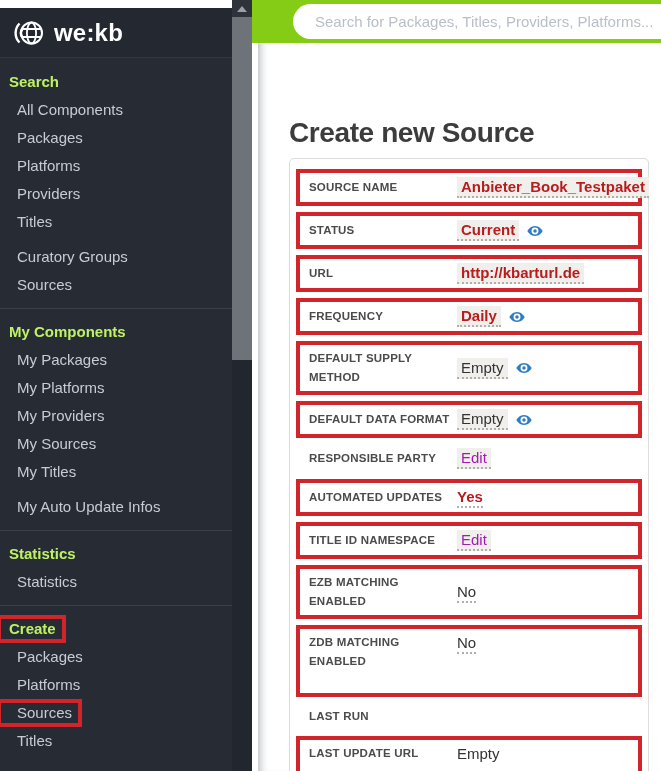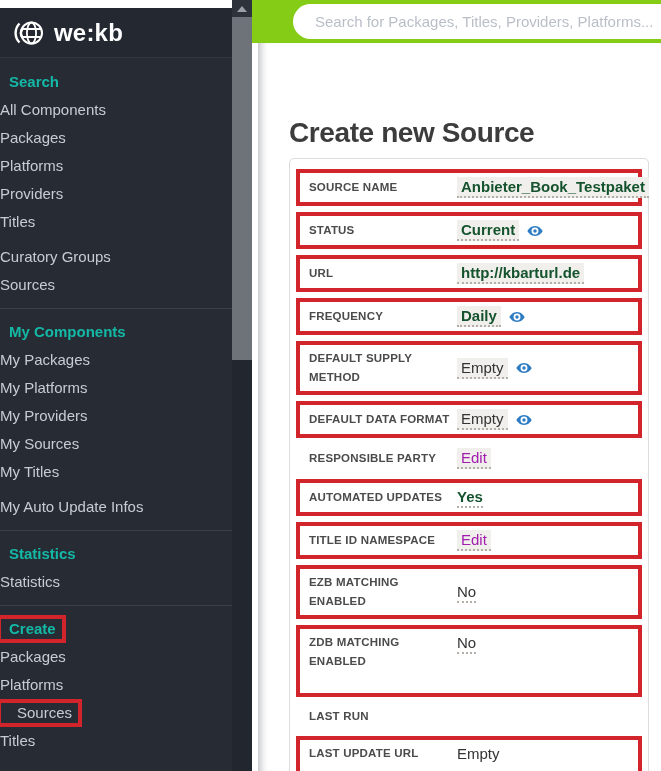--- a/index.html
+++ b/index.html
@@ -6,23 +6,23 @@
   .screen{position:relative;width:661px;height:771px;overflow:hidden;
           font-family:"Liberation Sans",sans-serif;background:#fff;}
 
   
   .sidebar{position:absolute;left:0;top:8px;width:232px;height:771px;
            background:#272c34;color:#c7ccd4;}
   .logo-row{height:49px;display:flex;align-items:center;gap:9px;
             padding-left:11px;border-bottom:1px solid #313742;background:#232831;}
   .logo-text{color:#fff;font-size:24px;font-weight:700;letter-spacing:0.2px;}
   .nav{padding-top:10px;font-size:15px;}
-  .section-header{color:#14b8a6;font-weight:700;height:28px;line-height:28px;padding-left:9px;}
+  .section-header{color:#bef264;font-weight:700;height:28px;line-height:28px;padding-left:9px;}
   .section-header.boxed{padding-left:0;}
-  .nav-item{height:28px;line-height:28px;cursor:pointer;}
+  .nav-item{height:28px;line-height:28px;padding-left:17px;cursor:pointer;}
   .nav-item.boxed{padding-left:0;}
   .gap-before{margin-top:7px;}
   .sb-divider{border-top:1px solid #3a404a;margin:9px 0;}
   .sb-box{outline:4px solid var(--red);outline-offset:-1px;display:inline-block;
           line-height:22px;padding-right:7px;}
   .section-header .sb-box{padding-left:9px;}
   .nav-item .sb-box{padding-left:17px;}
 
   
   .sb-scroll{position:absolute;left:232px;top:0;width:20px;height:771px;background:#22262e;}
@@ -49,21 +49,21 @@
 
   .frow{display:flex;align-items:center;min-height:19px;padding:4px 13px;margin:6px 0;}
   .frow.boxed{border:4px solid var(--red);padding:4px 9px;}
   .frow.tall-sm{align-items:flex-start;padding-bottom:22px;}
   .frow.tall-lg{align-items:flex-start;padding-bottom:20px;}
   .flabel{flex:0 0 148px;font-size:11.5px;font-weight:700;color:#4b4b4b;letter-spacing:0.2px;line-height:19px;}
   .fvalue{flex:1;display:flex;align-items:center;gap:8px;font-size:15px;color:#333;line-height:19px;}
   .val{cursor:pointer;}
   .v-bg{background:#f1efec;padding:0 4px;border-bottom:2px dotted #b3aea8;}
   .v-ul{border-bottom:2px dotted #b3aea8;}
-  .v-b{font-weight:700;color:#14532d;}
+  .v-b{font-weight:700;color:#b91c1c;}
   .v-link{color:#a21caf;}
   .v-fill{flex:1;}
   .eye{flex:0 0 auto;display:inline-flex;cursor:pointer;}
 
   :root{--red:#d2252b;}
 </style>
 </head>
 <body>
 
 <div class="screen">

